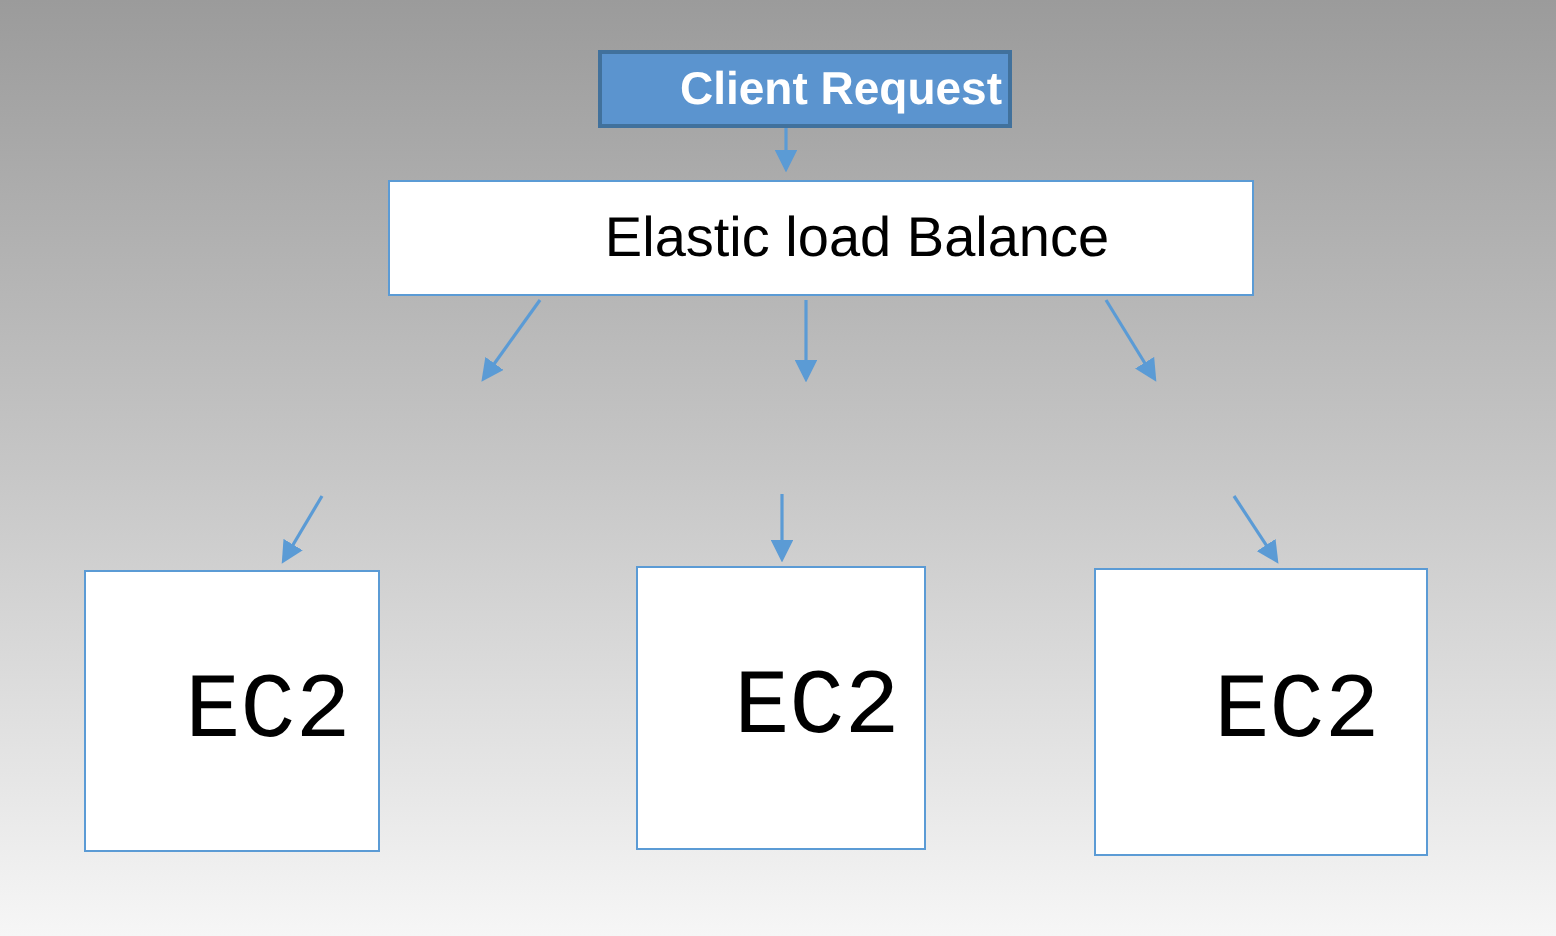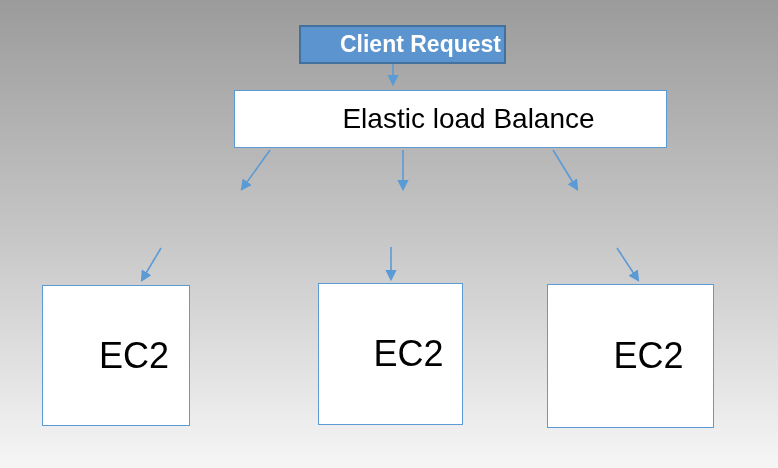--- a/index.html
+++ b/index.html
@@ -48,29 +48,29 @@
     background: var(--client-request-fill, #5b94cf);
     border: 2px solid var(--client-request-border, #41719c);
     color: var(--client-request-text, #ffffff);
     font-weight: bold;
     font-size: 23px;
   }
   .node-elb {
     left: 194px; top: 90px;
     width: 433px; height: 58px;
     font-size: 28px;
-    margin-left: 40px;
   }
   .node-asg {
     left: 106px; top: 195px;
     width: 592px; height: 51px;
     font-size: 28px;
   }
   .node-ec2 {
-    font-size: 36px;
+    font-size: 46px;
+    font-family: Liberation Mono, monospace;
   }
   .node-ec2-left   { left: 42px;  top: 285px; width: 148px; height: 141px; }
   .node-ec2-middle { left: 318px; top: 283px; width: 145px; height: 142px; }
   .node-ec2-right  { left: 547px; top: 284px; width: 167px; height: 144px; }
 </style>
 </head>
 <body>
 
 <div class="slide">
 

